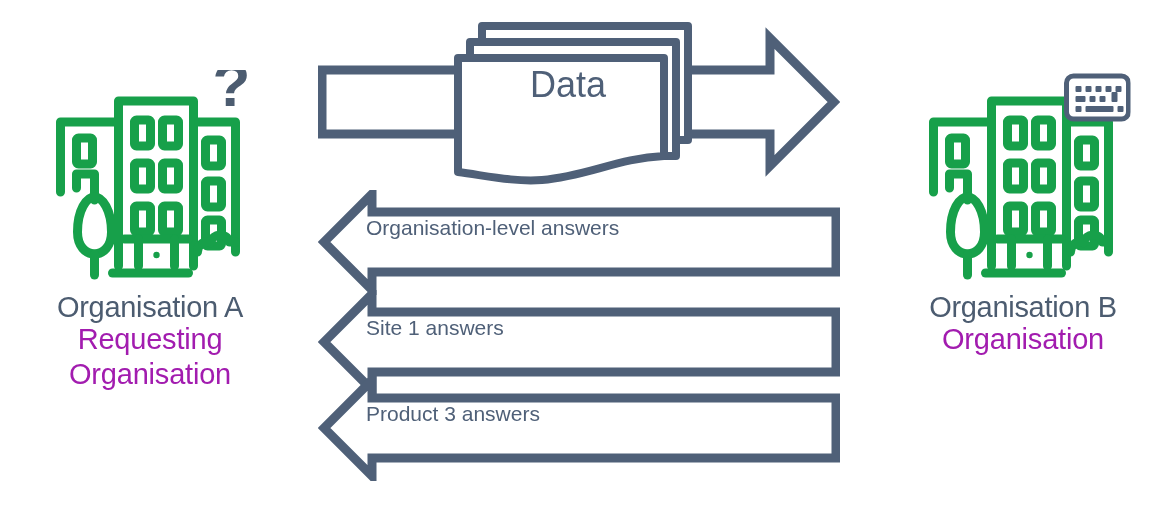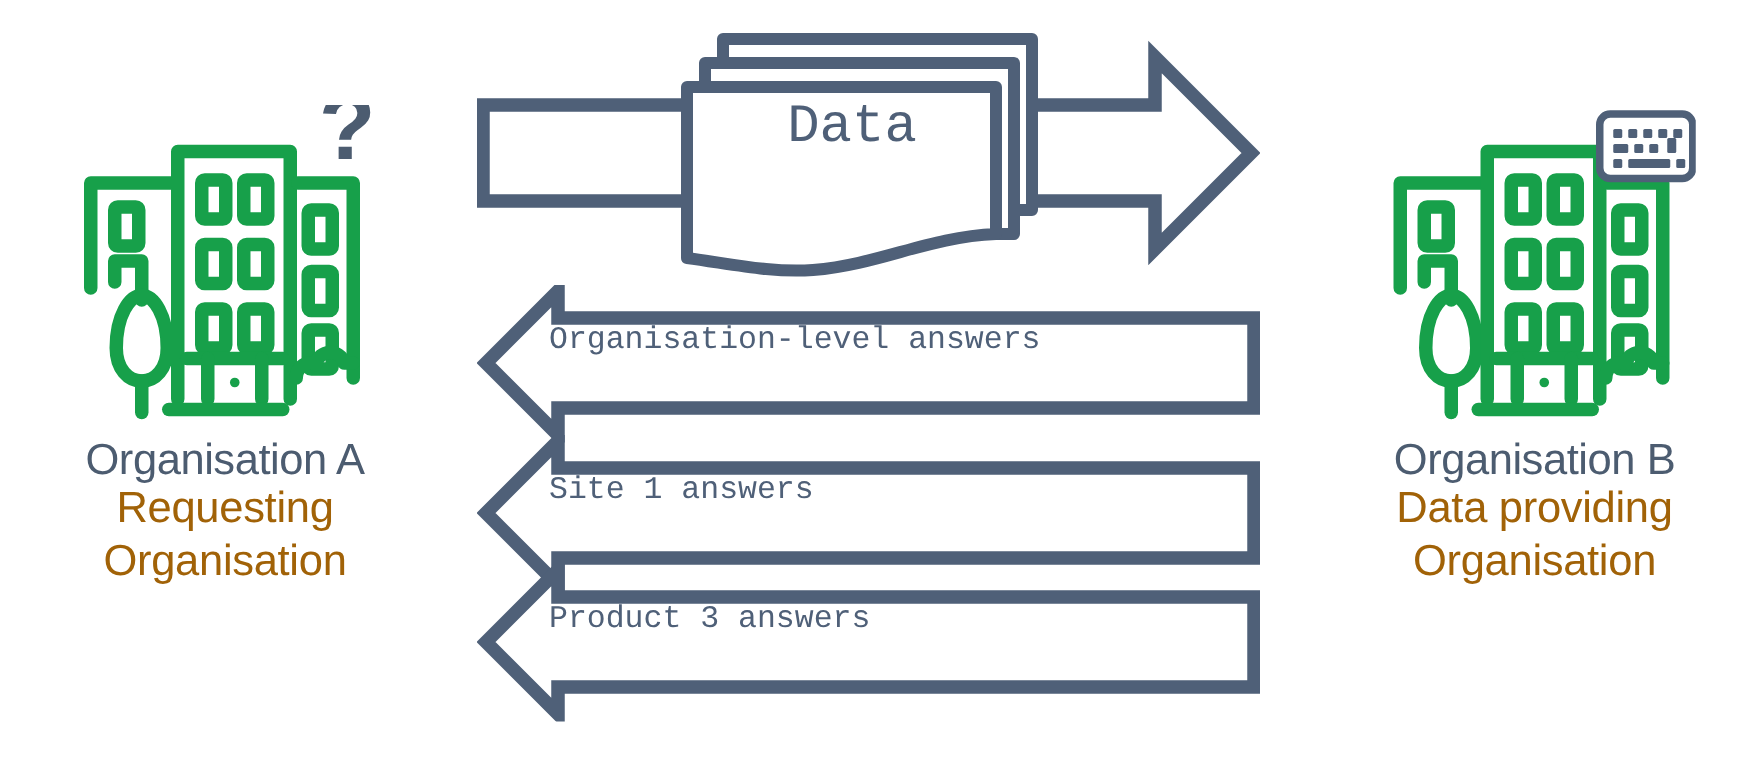--- a/index.html
+++ b/index.html
@@ -44,21 +44,21 @@
     font-size: 29px;
     font-weight: normal;
     color: #4C5C70;
     letter-spacing: -0.3px;
     line-height: 1.05;
     margin-top: 2px;
   }
   .org-sub {
     font-size: 29px;
     font-weight: normal;
-    color: #a16207;
+    color: #a21caf;
     line-height: 1.18;
     letter-spacing: -0.2px;
     text-align: center;
   }
 
   
   #flow {
     position: absolute;
     left: 318px;
     top: 0px;
@@ -72,21 +72,21 @@
   }
   #row-request { top: 8px;   height: 185px; }
   #row-ans-1   { top: 190px; height: 105px; }
   #row-ans-2   { top: 290px; height: 105px; }
   #row-ans-3   { top: 376px; height: 105px; }
 
   .arrow-label {
     position: absolute;
     color: #4F6078;
     font-size: 21px;
-    font-family: Liberation Mono, monospace;
+    font-family: Liberation Sans, sans-serif;
     white-space: nowrap;
     pointer-events: none;
   }
   .ans-label {
     left: 48px;
     width: 460px;
     top: 26px;
   }
 
   .doc-label {
@@ -194,21 +194,20 @@
             <rect x="184" y="26" width="6" height="6" rx="1"></rect>
             <rect x="196" y="22" width="6" height="10" rx="1"></rect>
             <rect x="160" y="36" width="6" height="6" rx="1"></rect>
             <rect x="170" y="36" width="28" height="6" rx="1"></rect>
             <rect x="202" y="36" width="6" height="6" rx="1"></rect>
           </g>
         </g>
       </svg>
     </div>
     <div class="org-title">Organisation B</div>
-    <div class="org-sub">Data providing</div>
     <div class="org-sub">Organisation</div>
   </div>
 
   <div id="flow">
 
     <div class="flow-row" id="row-request">
       <svg width="522" height="185" viewBox="0 0 522 185">
 
         <path d="M4 62 L452 62 L452 30 L516 94 L452 158 L452 126 L4 126 Z" fill="#FFFFFF" stroke="#4F6078" stroke-width="9" stroke-linejoin="miter"></path>
 

